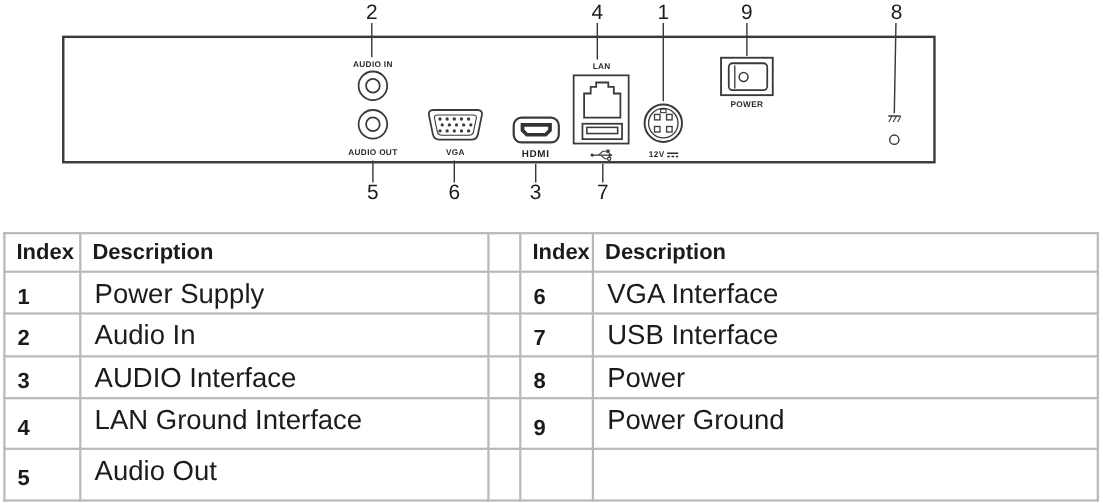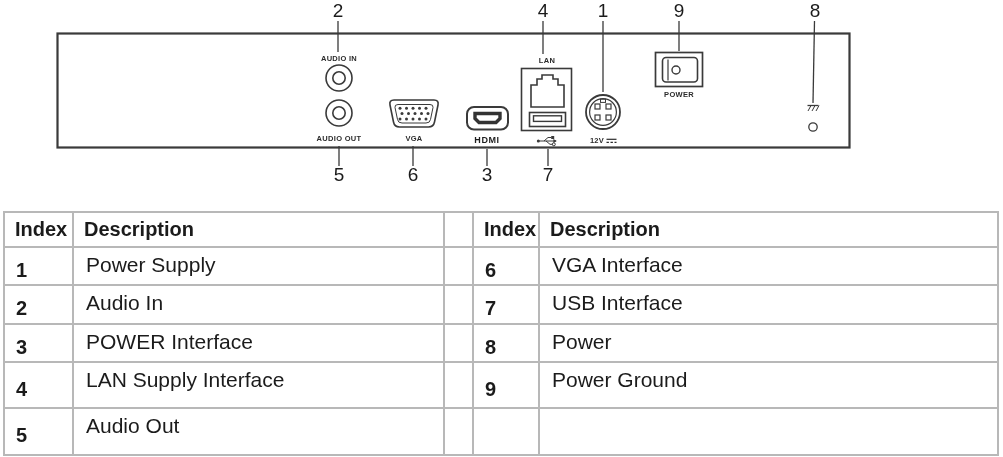--- a/index.html
+++ b/index.html
@@ -17,21 +17,21 @@
   table.desc{
     position:absolute;left:3px;top:211px;width:994px;
     border-collapse:collapse;table-layout:fixed;
   }
   table.desc td, table.desc th{
     border:2px solid #b8b8b8;overflow:hidden;white-space:nowrap;
   }
   th.h{font-size:20px;font-weight:bold;text-align:left;vertical-align:middle;padding:0 0 0 10px;border-radius:11px;}
   th.hd{}
   td.idx{font-size:20px;font-weight:bold;vertical-align:middle;padding:8px 0 0 11px;}
-  td.dsc{font-size:21px;vertical-align:top;padding:5px 0 0 12px;margin-top:12px;}
+  td.dsc{font-size:25px;vertical-align:top;padding:5px 0 0 12px;margin-top:12px;}
   td.gap{padding:0;}
 </style>
 </head>
 <body>
 
 <div class="diagram-wrap">
 <svg width="1003" height="205" viewBox="0 0 1003 205">
 
   <rect x="57.5" y="33.5" width="792" height="114" class="ln" stroke-width="2.2"></rect>
 
@@ -172,28 +172,28 @@
   </tr>
   <tr style="height:39px">
     <td class="idx">2</td>
     <td class="dsc">Audio In</td>
     <td class="gap"></td>
     <td class="idx">7</td>
     <td class="dsc">USB Interface</td>
   </tr>
   <tr style="height:38px">
     <td class="idx">3</td>
-    <td class="dsc">POWER Interface</td>
+    <td class="dsc">AUDIO Interface</td>
     <td class="gap"></td>
     <td class="idx">8</td>
     <td class="dsc">Power</td>
   </tr>
   <tr style="height:46px">
     <td class="idx">4</td>
-    <td class="dsc">LAN Supply Interface</td>
+    <td class="dsc">LAN Ground Interface</td>
     <td class="gap"></td>
     <td class="idx">9</td>
     <td class="dsc">Power Ground</td>
   </tr>
   <tr style="height:47px">
     <td class="idx">5</td>
     <td class="dsc">Audio Out</td>
     <td class="gap"></td>
     <td class="idx"></td>
     <td class="dsc"></td>

